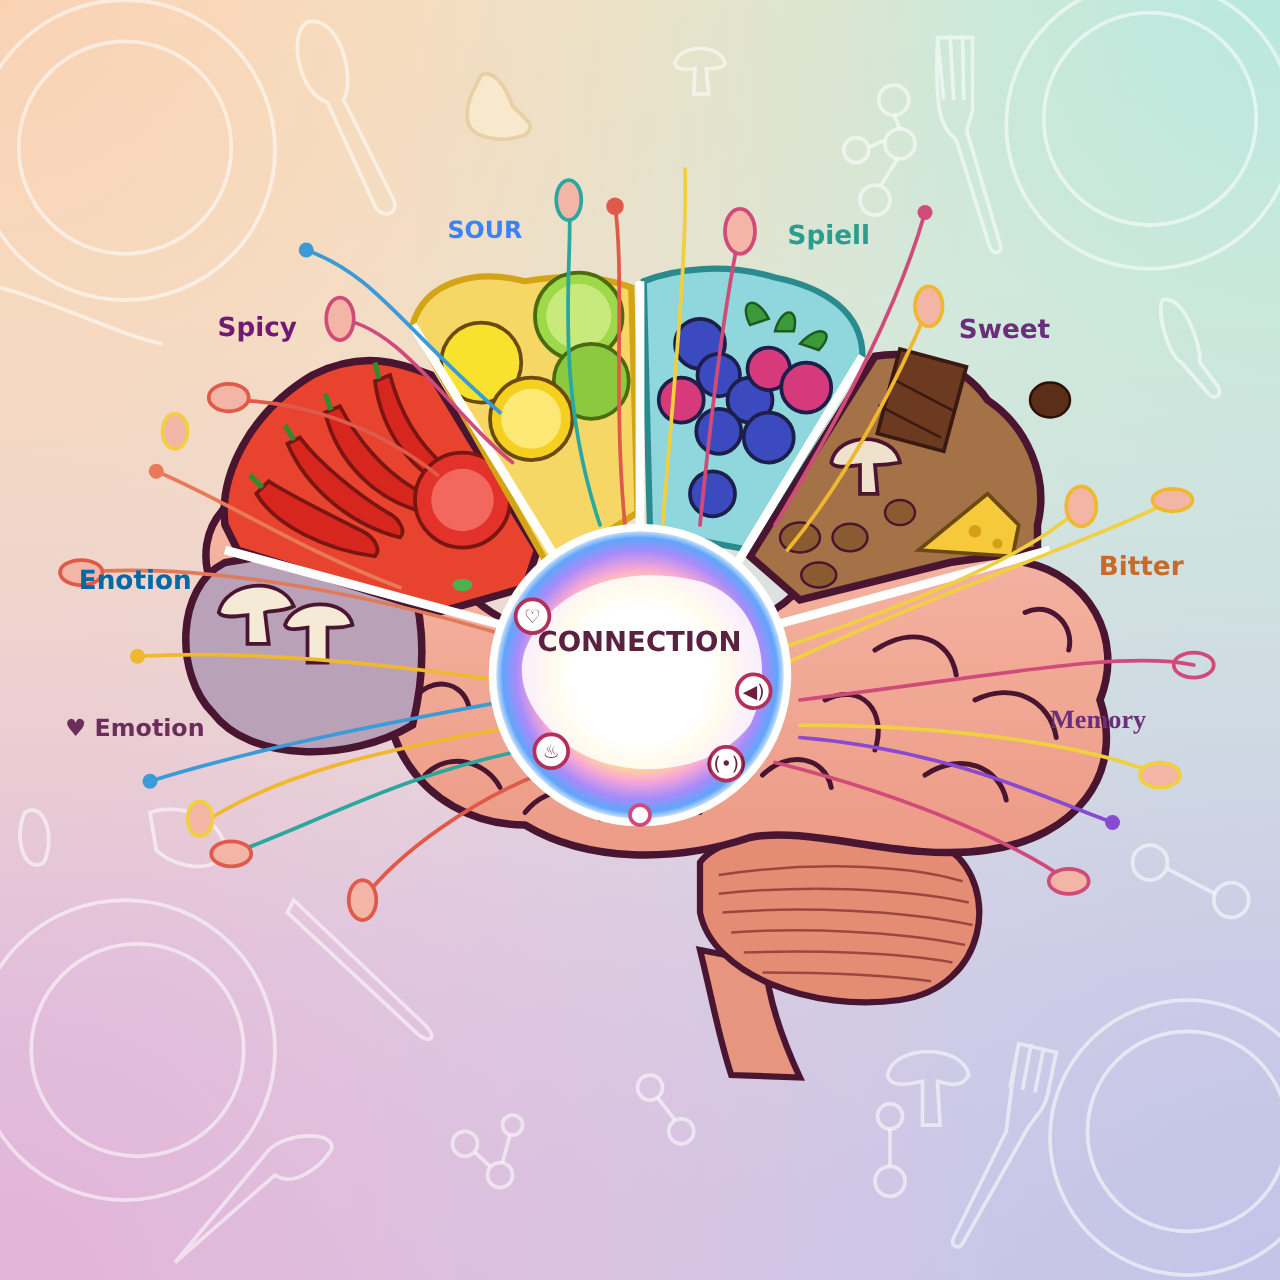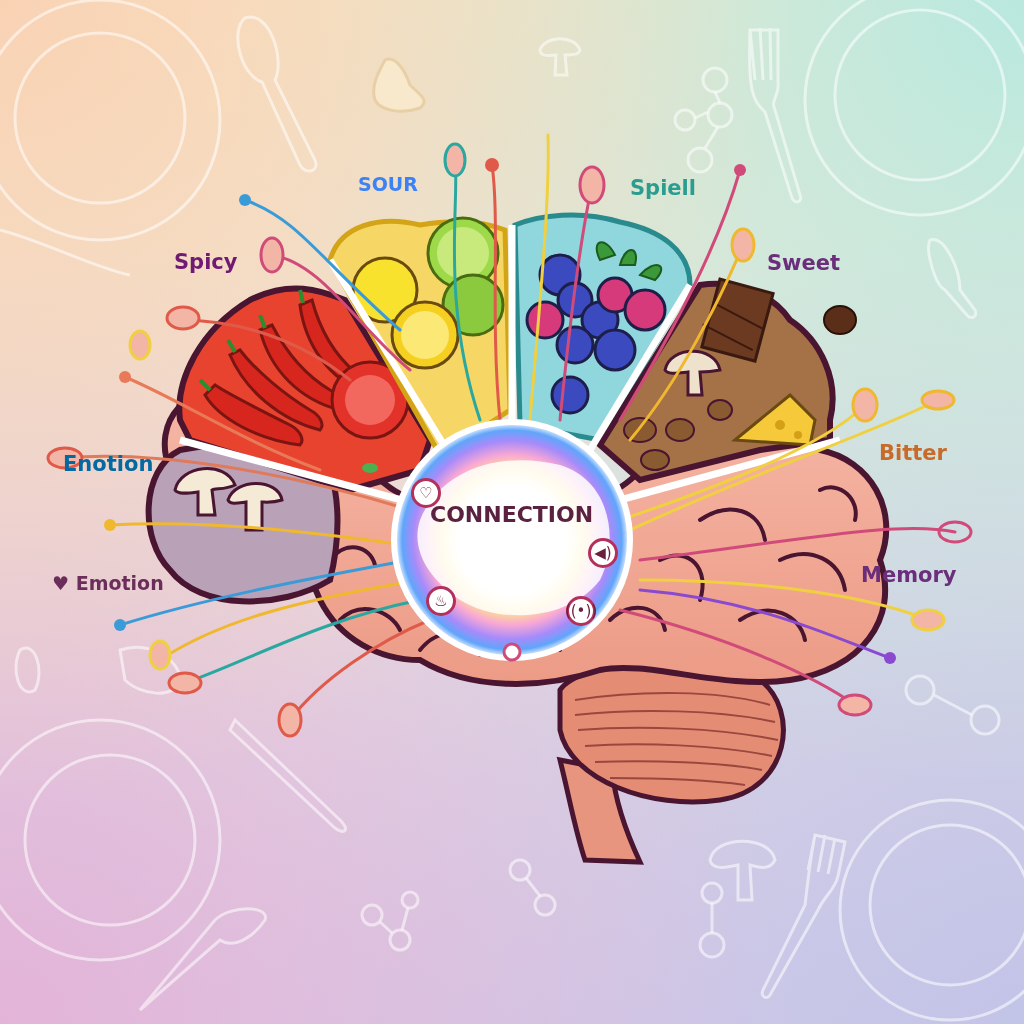--- a/index.html
+++ b/index.html
@@ -262,13 +262,13 @@
 <div class="label" style="left:358px;top:173px;font-size:19px;color:#3b82f6;">SOUR</div>
 <div class="label" style="left:630px;top:176px;font-size:21px;color:#2a9d8f;">Spiell</div>
 <div class="label" style="left:174px;top:250px;color:#701a75;text-align:right;">Spicy</div>
 <div class="label" style="left:767px;top:251px;color:#6b2e7a;">Sweet</div>
 <div class="label" style="left:63px;top:408px;color:#0369a1;margin-top:44px;">Enotion</div>
 <div class="label" style="left:879px;top:441px;color:#c86a2a;">Bitter</div>
 <div class="label" style="left:52px;top:572px;color:#6b2e5a;font-size:19px;text-align:right;">
   <span style="color:#6b2e5a;">♥</span>
   <span>Emotion</span>
 </div>
-<div class="label" style="left:861px;top:563px;color:#6b2e7a;">Memory</div>
+<div class="label" style="left:840px;top:563px;color:#6b2e7a;font-family:Liberation Serif, serif;">Memory</div>
 
 </body></html>

